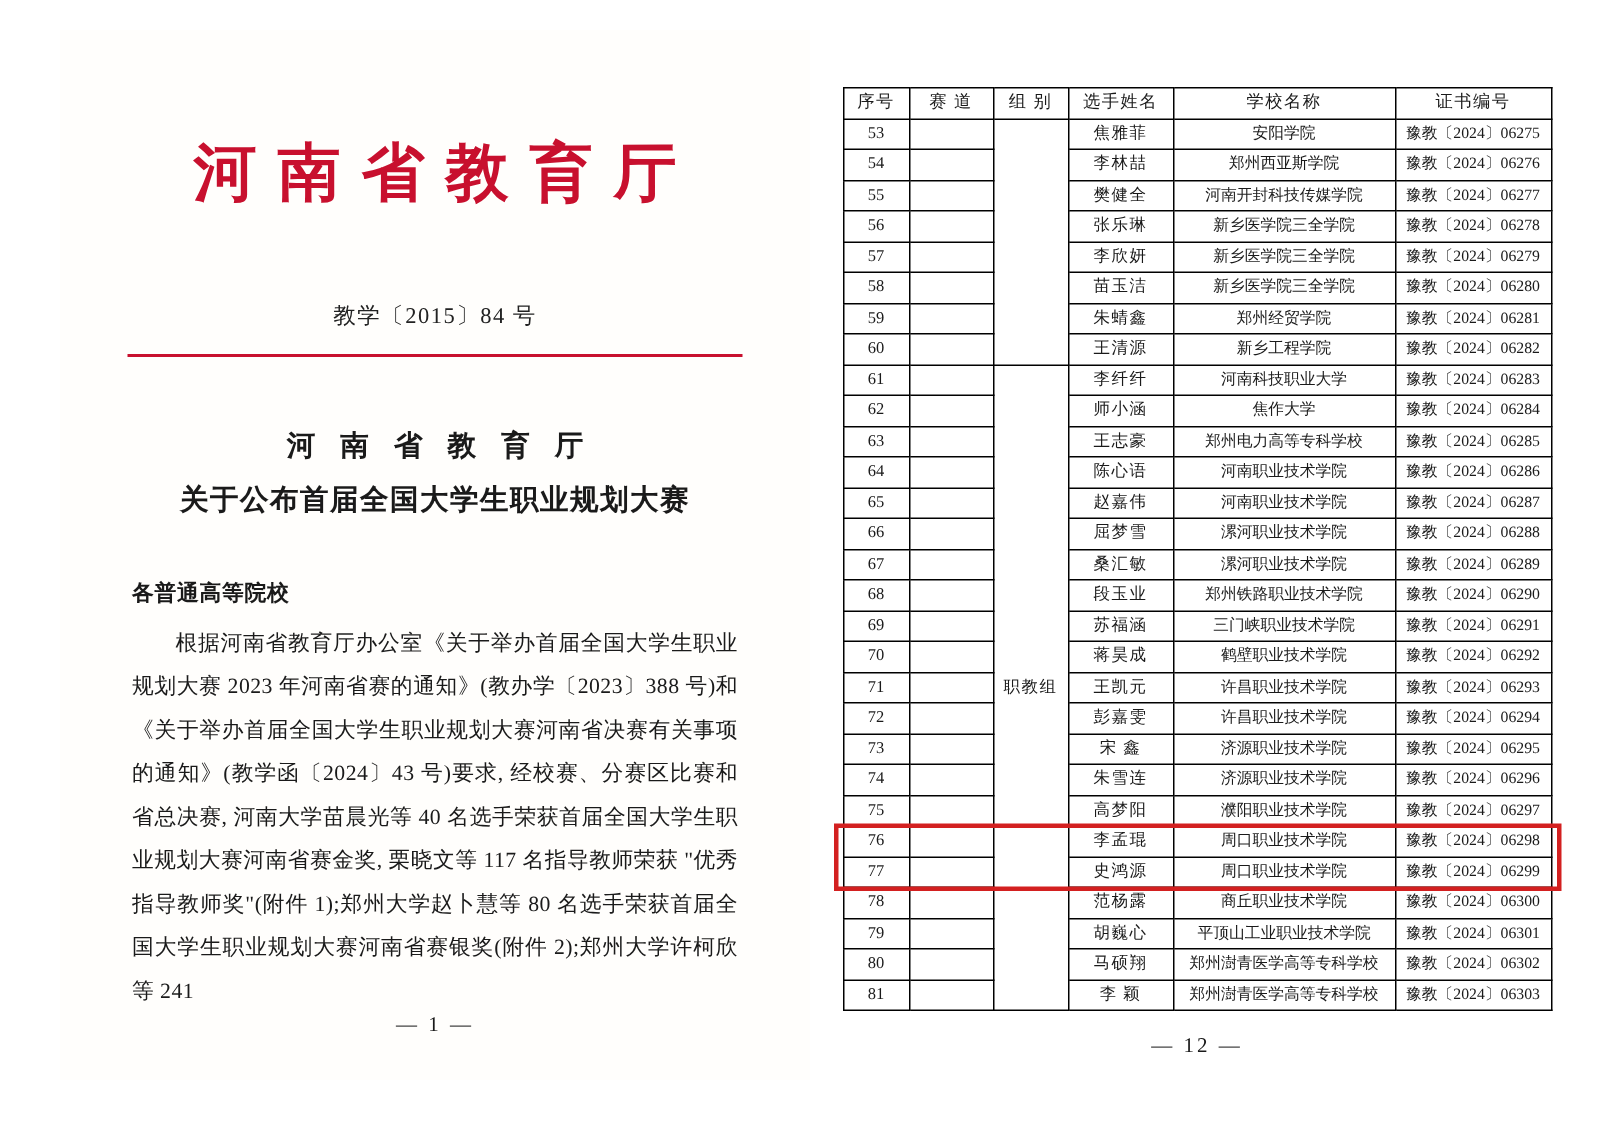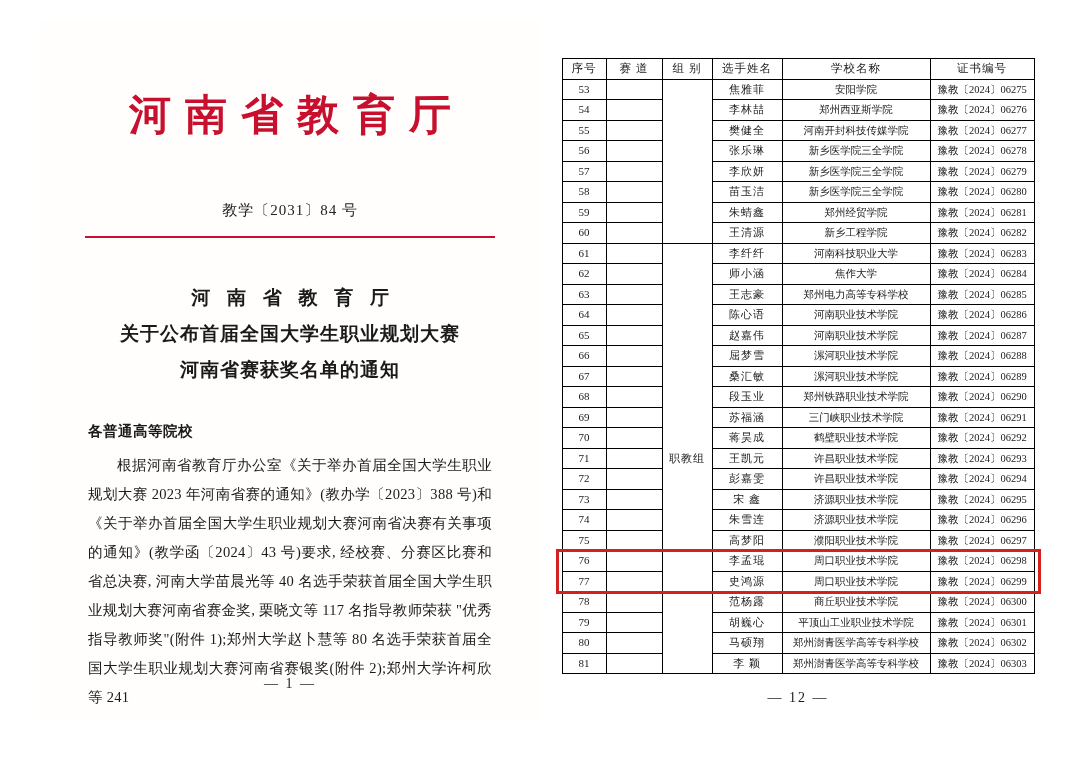--- a/index.html
+++ b/index.html
@@ -178,28 +178,27 @@
 </style>
 </head>
 <body>
 
 <div id="left-page">
 
   <div id="doc-header">
     <div class="issuer">河南省教育厅</div>
   </div>
 
-  <div id="doc-number">教学〔2031〕84 号</div>
+  <div id="doc-number">教学〔2015〕84 号</div>
 
   <div id="red-rule"></div>
 
   <div id="title-block">
     <div class="t1">河 南 省 教 育 厅</div>
     <div class="t2">关于公布首届全国大学生职业规划大赛</div>
-    <div class="t3">河南省赛获奖名单的通知</div>
   </div>
 
   <div id="salutation">各普通高等院校</div>
 
   <div id="body-text">
     <p>根据河南省教育厅办公室《关于举办首届全国大学生职业规划大赛 2023 年河南省赛的通知》(教办学〔2023〕388 号)和《关于举办首届全国大学生职业规划大赛河南省决赛有关事项的通知》(教学函〔2024〕43 号)要求, 经校赛、分赛区比赛和省总决赛, 河南大学苗晨光等 40 名选手荣获首届全国大学生职业规划大赛河南省赛金奖, 栗晓文等 117 名指导教师荣获 "优秀指导教师奖"(附件 1);郑州大学赵卜慧等 80 名选手荣获首届全国大学生职业规划大赛河南省赛银奖(附件 2);郑州大学许柯欣等 241</p>
   </div>
 
   <div id="left-page-number">— 1 —</div>
 </div>

